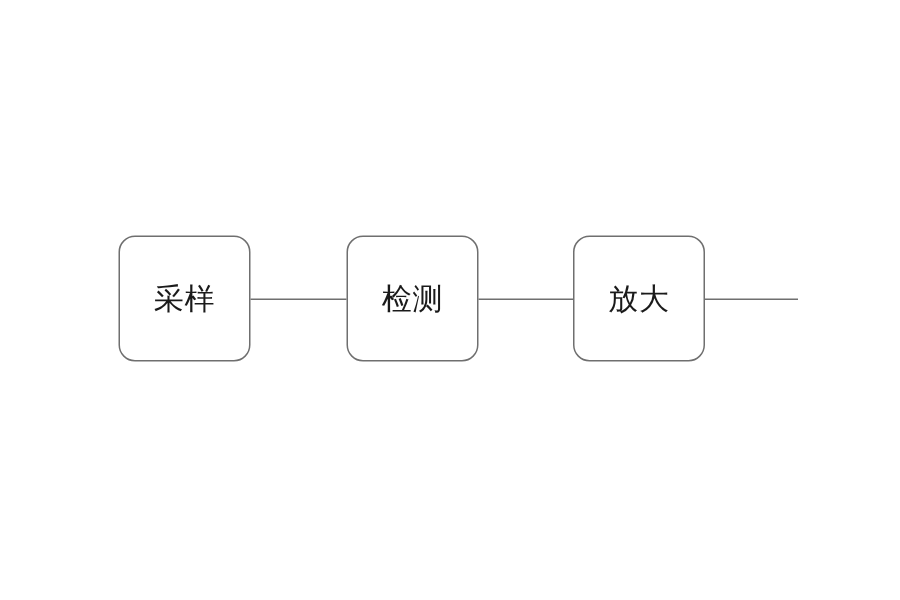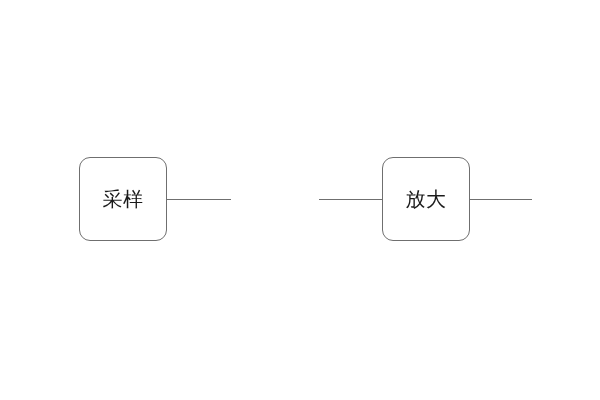--- a/index.html
+++ b/index.html
@@ -68,20 +68,23 @@
   <div class="flow-diagram">
 
     <div class="connector connector-0"></div>
     <div class="connector connector-1"></div>
     <div class="connector connector-2"></div>
 
     <div class="node node-0">
       <span class="node-label">采样</span>
     </div>
 
+    <div class="node node-1">
+      <span class="node-label">检测</span>
+    </div>
 
     <div class="node node-2">
       <span class="node-label">放大</span>
     </div>
 
 
   </div>
 </div>
 
 </body></html>

